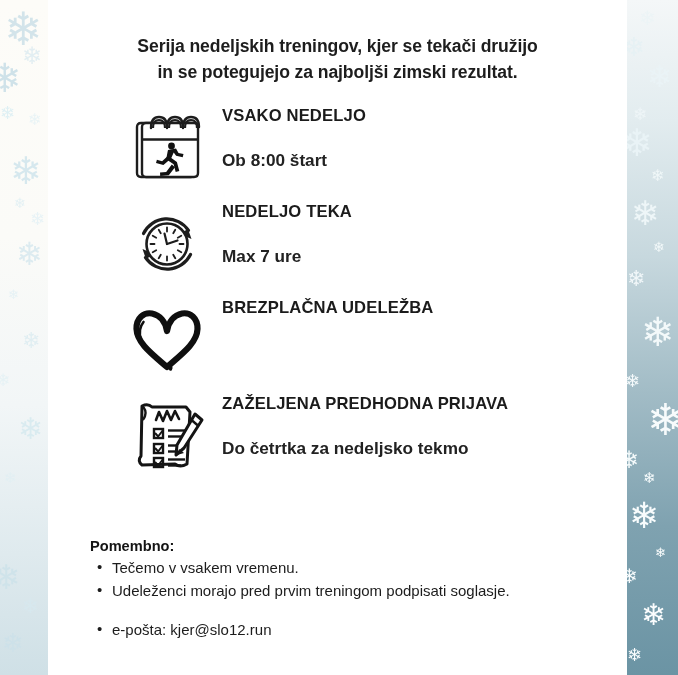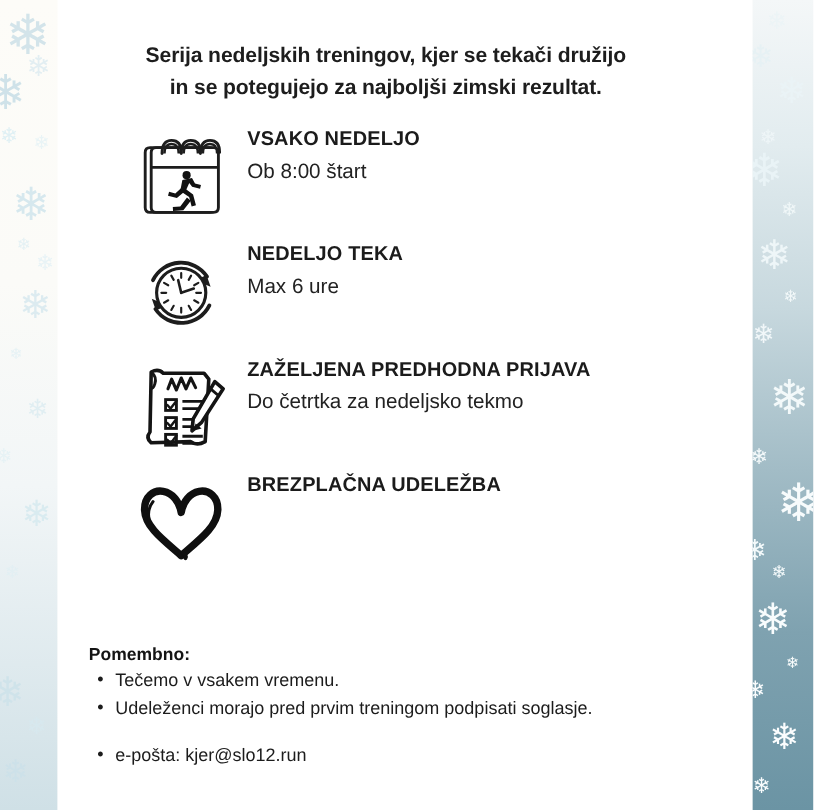--- a/index.html
+++ b/index.html
@@ -71,21 +71,21 @@
   
   .flake {
     position: absolute;
     line-height: 1;
     user-select: none;
   }
 
   
   .content {
     position: absolute;
-    left: 32px;
+    left: 48px;
     top: 0;
     width: 579px;
     height: 675px;
     padding: 0;
   }
 
   .headline {
     position: absolute;
     left: 0;
     top: 34px;
@@ -135,24 +135,24 @@
   .feature-title {
     font-size: 16.6px;
     font-weight: bold;
     color: #1b1b1b;
     letter-spacing: 0.15px;
     line-height: 1.25;
   }
 
   .feature-sub {
     font-size: 17.2px;
-    font-weight: normal;
+    font-weight: bold;
     color: #222222;
     line-height: 1.3;
-    margin-top: 4px;
+    margin-top: 22px;
   }
 
   .feature-row.single .feature-text { justify-content: center; }
 
   
   .notes {
     position: absolute;
     left: 42px;
     top: 538px;
     width: 530px;
@@ -299,57 +299,21 @@
               <line x1="22.7" y1="28.75" x2="26.2" y2="30.75"></line>
               <line x1="28.75" y1="22.7" x2="30.75" y2="26.2"></line>
             </g>
 
             <line x1="37" y1="37" x2="34.5" y2="26.5" stroke="#1d1d1d" stroke-width="2.2" stroke-linecap="round"></line>
             <line x1="37" y1="37" x2="47.5" y2="33.5" stroke="#1d1d1d" stroke-width="2.2" stroke-linecap="round"></line>
           </svg>
         </div>
         <div class="feature-text">
           <div class="feature-title">NEDELJO TEKA</div>
-          <div class="feature-sub">Max 6 ure</div>
-        </div>
-      </div>
-
-      <div class="feature-row">
-        <div class="feature-icon">
-          <svg width="76" height="80" viewBox="0 0 76 80" fill="none">
-
-            <path d="M13 10 q6 -3 10 1 l34 0 l4 5 l-3 52 q-7 4 -12 0 l-33 1 q-5 -4 -1 -9 z" fill="#ffffff" stroke="#141414" stroke-width="3" stroke-linejoin="round"></path>
-
-            <path d="M13 10 q5 4 3 10 q-1 4 -4 4" stroke="#141414" stroke-width="2.4" fill="none"></path>
-
-            <path d="M27 24 l3 -8 l4 9 l4 -10 l4 9 l4 -9 l4 8" stroke="#141414" stroke-width="2.6" fill="none" stroke-linejoin="round" stroke-linecap="round"></path>
-
-            <rect x="25" y="33" width="9" height="9" fill="none" stroke="#141414" stroke-width="2.4"></rect>
-            <path d="M26.5 37.5 l2.6 3 l5 -6.5" stroke="#141414" stroke-width="2" fill="none" stroke-linecap="round"></path>
-            <line x1="39" y1="34.5" x2="56" y2="34.5" stroke="#141414" stroke-width="2.4"></line>
-            <line x1="39" y1="40.5" x2="52" y2="40.5" stroke="#141414" stroke-width="2.4"></line>
-
-            <rect x="25" y="48" width="9" height="9" fill="none" stroke="#141414" stroke-width="2.4"></rect>
-            <path d="M26.5 52.5 l2.6 3 l5 -6.5" stroke="#141414" stroke-width="2" fill="none" stroke-linecap="round"></path>
-            <line x1="39" y1="49.5" x2="56" y2="49.5" stroke="#141414" stroke-width="2.4"></line>
-            <line x1="39" y1="55.5" x2="52" y2="55.5" stroke="#141414" stroke-width="2.4"></line>
-
-            <rect x="25" y="62" width="9" height="9" fill="none" stroke="#141414" stroke-width="2.4"></rect>
-            <path d="M26.5 66.5 l2.6 3 l5 -6.5" stroke="#141414" stroke-width="2" fill="none" stroke-linecap="round"></path>
-            <line x1="39" y1="63.5" x2="56" y2="63.5" stroke="#141414" stroke-width="2.4"></line>
-            <line x1="39" y1="69.5" x2="52" y2="69.5" stroke="#141414" stroke-width="2.4"></line>
-
-            <path d="M66 18 l7 6 l-18 28 l-8 7 l1 -10 z" fill="#ffffff" stroke="#141414" stroke-width="3" stroke-linejoin="round"></path>
-            <line x1="62.5" y1="24" x2="69.5" y2="30" stroke="#141414" stroke-width="2.4"></line>
-            <path d="M48 59 l2 -6 l5 4 z" fill="#141414"></path>
-          </svg>
-        </div>
-        <div class="feature-text">
-          <div class="feature-title">ZAŽELJENA PREDHODNA PRIJAVA</div>
-          <div class="feature-sub">Do četrtka za nedeljsko tekmo</div>
+          <div class="feature-sub">Max 7 ure</div>
         </div>
       </div>
 
       <div class="feature-row single">
         <div class="feature-icon">
           <svg width="74" height="66" viewBox="0 0 74 66" fill="none">
             <path d="M37 60
                      C 22 47, 7 36, 6.5 22
                      C 6.2 11, 14 5, 22 6.5
                      C 30 8, 35.5 15, 37 24
@@ -358,20 +322,56 @@
                      C 67 36, 52 47, 37 60 Z" fill="none" stroke="#0f0f0f" stroke-width="6.2" stroke-linejoin="round" stroke-linecap="round"></path>
             <path d="M13.5 15 C 9.5 20, 9 27, 11 33" stroke="#0f0f0f" stroke-width="2.6" fill="none" stroke-linecap="round"></path>
             <path d="M38.5 57.5 C 40.5 59.5, 41.5 60.5, 40.5 62" stroke="#0f0f0f" stroke-width="3.4" fill="none" stroke-linecap="round"></path>
           </svg>
         </div>
         <div class="feature-text">
           <div class="feature-title">BREZPLAČNA UDELEŽBA</div>
         </div>
       </div>
 
+      <div class="feature-row">
+        <div class="feature-icon">
+          <svg width="76" height="80" viewBox="0 0 76 80" fill="none">
+
+            <path d="M13 10 q6 -3 10 1 l34 0 l4 5 l-3 52 q-7 4 -12 0 l-33 1 q-5 -4 -1 -9 z" fill="#ffffff" stroke="#141414" stroke-width="3" stroke-linejoin="round"></path>
+
+            <path d="M13 10 q5 4 3 10 q-1 4 -4 4" stroke="#141414" stroke-width="2.4" fill="none"></path>
+
+            <path d="M27 24 l3 -8 l4 9 l4 -10 l4 9 l4 -9 l4 8" stroke="#141414" stroke-width="2.6" fill="none" stroke-linejoin="round" stroke-linecap="round"></path>
+
+            <rect x="25" y="33" width="9" height="9" fill="none" stroke="#141414" stroke-width="2.4"></rect>
+            <path d="M26.5 37.5 l2.6 3 l5 -6.5" stroke="#141414" stroke-width="2" fill="none" stroke-linecap="round"></path>
+            <line x1="39" y1="34.5" x2="56" y2="34.5" stroke="#141414" stroke-width="2.4"></line>
+            <line x1="39" y1="40.5" x2="52" y2="40.5" stroke="#141414" stroke-width="2.4"></line>
+
+            <rect x="25" y="48" width="9" height="9" fill="none" stroke="#141414" stroke-width="2.4"></rect>
+            <path d="M26.5 52.5 l2.6 3 l5 -6.5" stroke="#141414" stroke-width="2" fill="none" stroke-linecap="round"></path>
+            <line x1="39" y1="49.5" x2="56" y2="49.5" stroke="#141414" stroke-width="2.4"></line>
+            <line x1="39" y1="55.5" x2="52" y2="55.5" stroke="#141414" stroke-width="2.4"></line>
+
+            <rect x="25" y="62" width="9" height="9" fill="none" stroke="#141414" stroke-width="2.4"></rect>
+            <path d="M26.5 66.5 l2.6 3 l5 -6.5" stroke="#141414" stroke-width="2" fill="none" stroke-linecap="round"></path>
+            <line x1="39" y1="63.5" x2="56" y2="63.5" stroke="#141414" stroke-width="2.4"></line>
+            <line x1="39" y1="69.5" x2="52" y2="69.5" stroke="#141414" stroke-width="2.4"></line>
+
+            <path d="M66 18 l7 6 l-18 28 l-8 7 l1 -10 z" fill="#ffffff" stroke="#141414" stroke-width="3" stroke-linejoin="round"></path>
+            <line x1="62.5" y1="24" x2="69.5" y2="30" stroke="#141414" stroke-width="2.4"></line>
+            <path d="M48 59 l2 -6 l5 4 z" fill="#141414"></path>
+          </svg>
+        </div>
+        <div class="feature-text">
+          <div class="feature-title">ZAŽELJENA PREDHODNA PRIJAVA</div>
+          <div class="feature-sub">Do četrtka za nedeljsko tekmo</div>
+        </div>
+      </div>
+
     </div>
 
     <div class="notes">
 
       <div class="note-block">
         <div class="note-heading">Pomembno:</div>
         <ul class="note-list">
           <li>
             <span class="bullet">•</span>
             <span>Tečemo v vsakem vremenu.</span>

